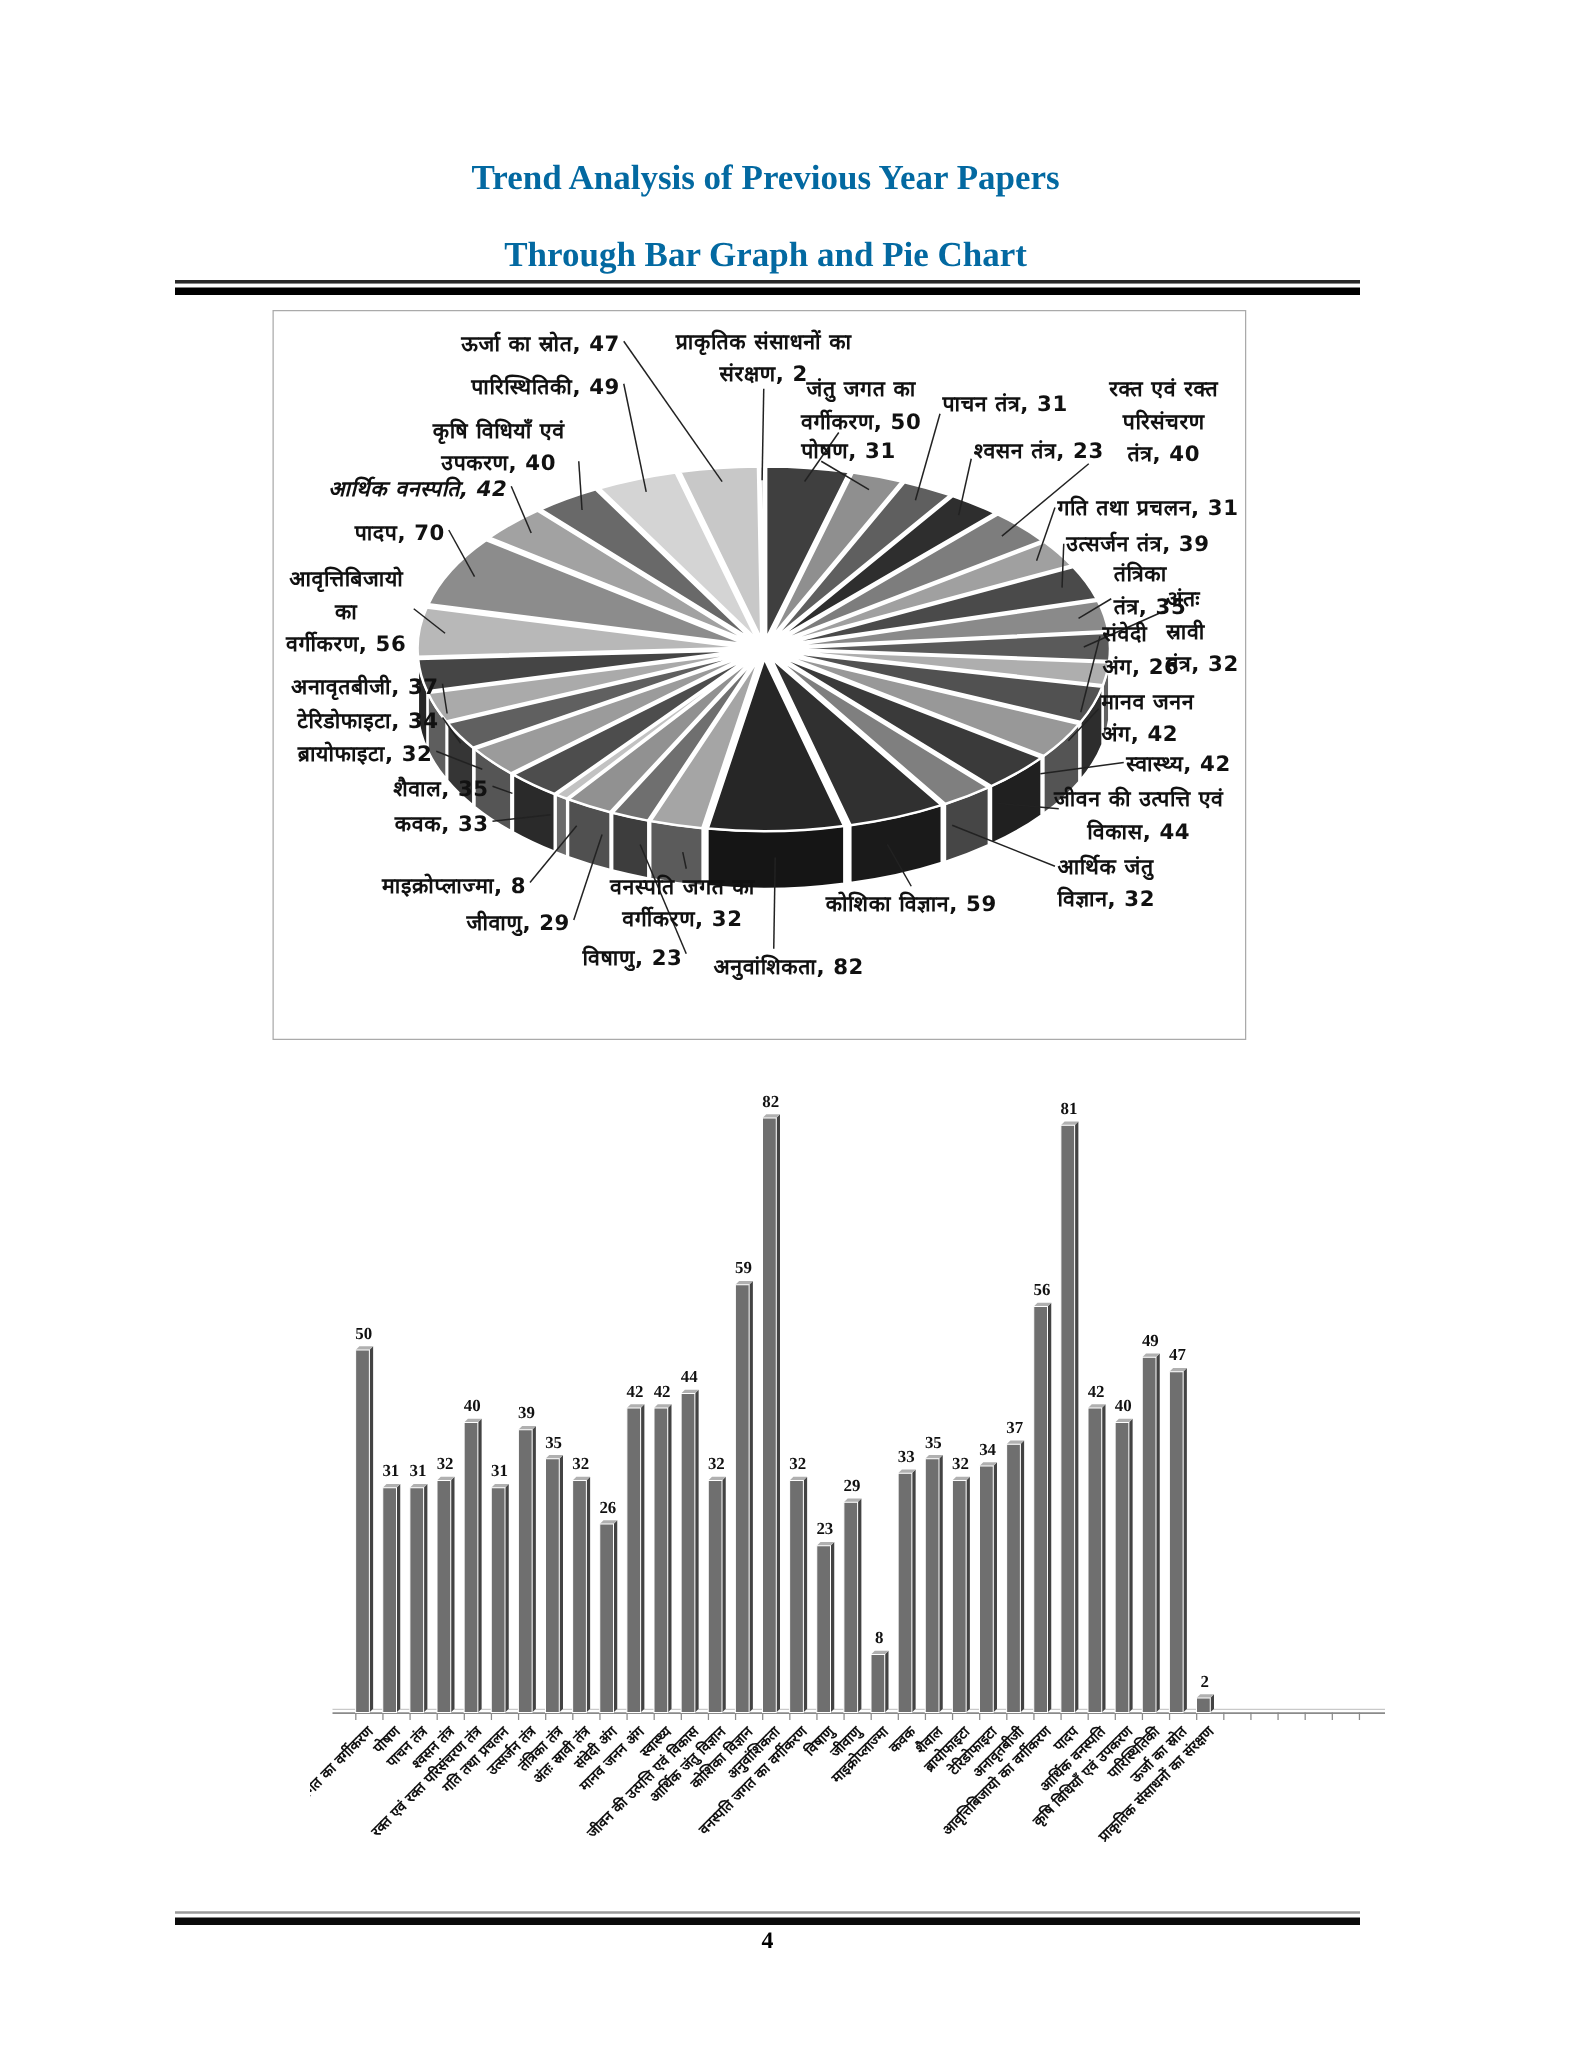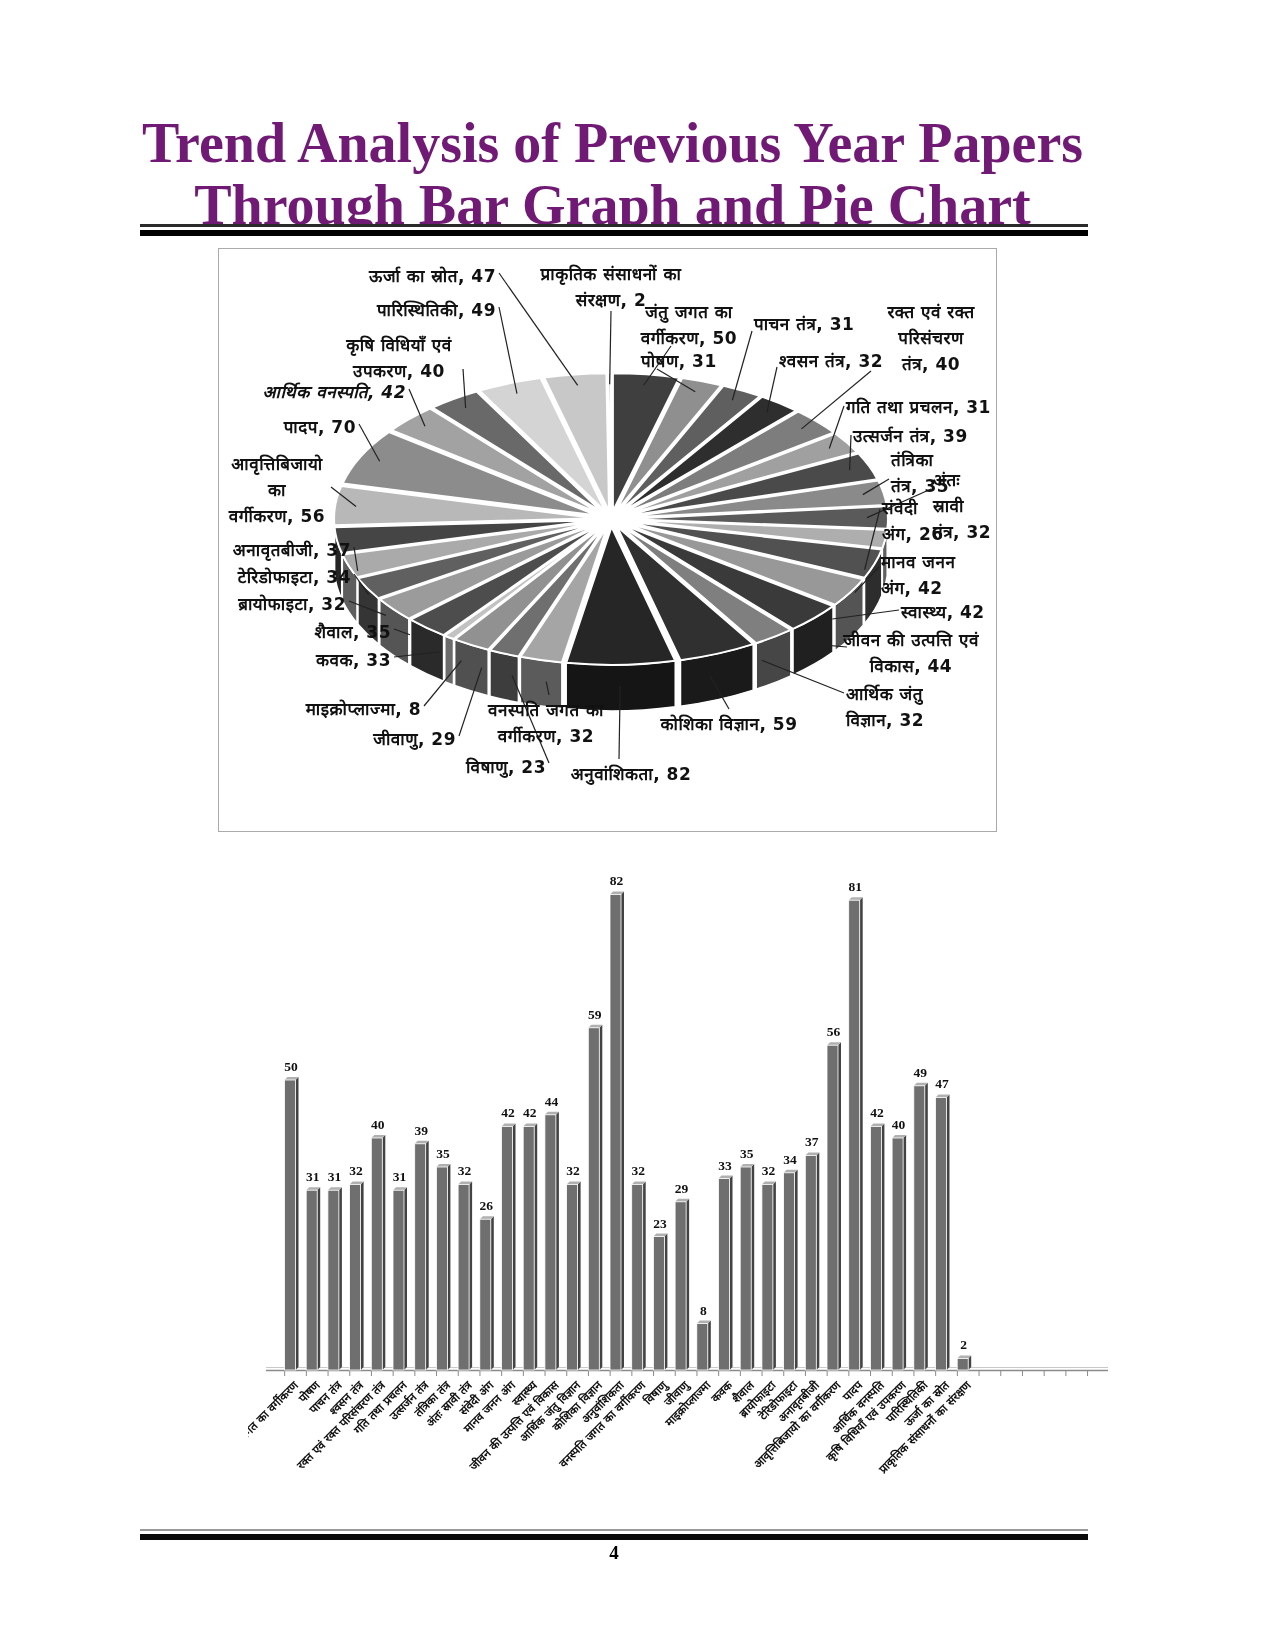--- a/index.html
+++ b/index.html
@@ -1,19 +1,19 @@
 <!DOCTYPE html>
 <html><head>
 <meta charset="utf-8">
 <style>
   html,body{margin:0;padding:0;background:#ffffff;}
   .page{position:relative;width:1275px;height:1650px;background:#fff;overflow:hidden;
         font-family:"Liberation Serif", serif;}
   .title-block{position:absolute;left:140px;top:112px;width:945px;text-align:center;}
-  .title-line{font-weight:bold;font-size:56px;line-height:62px;color:#701a75;
+  .title-line{font-weight:bold;font-size:28px;line-height:62px;color:#0369a1;
               font-family:"Liberation Serif", serif;}
   .title-divider{position:absolute;left:140px;top:224px;width:948px;}
   .rule-thin{height:3px;background:#2a2a2a;}
   .rule-gap{height:3px;background:#fff;}
   .rule-thick{height:6px;background:#000;}
   .pie-panel{position:absolute;left:218px;top:248px;width:777px;height:582px;
              border:1px solid #aaaaaa;background:#fff;overflow:hidden;}
   .pie-svg{position:absolute;left:0;top:0;}
   .pie-callout{position:absolute;font-weight:bold;font-size:17px;line-height:26px;
                color:#111;white-space:nowrap;letter-spacing:0.5px;
@@ -130,21 +130,21 @@
           <path d="M244,120 L246.6356484034092,158.98162383068626" stroke="#222" stroke-width="1.2" fill="none"></path>
           <path d="M280,58 L297.96467986857465,144.56396357874212" stroke="#222" stroke-width="1.2" fill="none"></path>
           <path d="M280,24 L358.6883140013665,136.2854957538216" stroke="#222" stroke-width="1.2" fill="none"></path>
           <path d="M392,62 L390.6899513463612,135.14100193777597" stroke="#222" stroke-width="1.2" fill="none"></path>
         </g>
       </svg>
     <div id="pie-callouts">
         <div class="pie-callout" style="top: 50px; left: 470px; transform: translateX(-50%); text-align: center;"><span>जंतु जगत का</span><br><span>वर्गीकरण, 50</span></div>
         <div class="pie-callout" style="top: 99px; left: 422px; text-align: left;"><span>पोषण, 31</span></div>
         <div class="pie-callout" style="top: 62px; left: 535px; text-align: left;"><span>पाचन तंत्र, 31</span></div>
-        <div class="pie-callout" style="top: 99px; left: 560px; text-align: left;"><span>श्वसन तंत्र, 32</span></div>
+        <div class="pie-callout" style="top: 99px; left: 560px; text-align: left;"><span>श्वसन तंत्र, 23</span></div>
         <div class="pie-callout" style="top: 50px; left: 712px; transform: translateX(-50%); text-align: center;"><span>रक्त एवं रक्त</span><br><span>परिसंचरण</span><br><span>तंत्र, 40</span></div>
         <div class="pie-callout" style="top: 145px; left: 627px; text-align: left;"><span>गति तथा प्रचलन, 31</span></div>
         <div class="pie-callout" style="top: 174px; left: 634px; text-align: left;"><span>उत्सर्जन तंत्र, 39</span></div>
         <div class="pie-callout" style="top: 198px; left: 672px; text-align: left;"><span>तंत्रिका</span><br><span>तंत्र, 35</span></div>
         <div class="pie-callout" style="top: 194px; left: 714px; text-align: left; margin-top: 24px;"><span>अंतः</span><br><span>स्रावी</span><br><span>तंत्र, 32</span></div>
         <div class="pie-callout" style="top: 246px; left: 663px; text-align: left;"><span>संवेदी</span><br><span>अंग, 26</span></div>
         <div class="pie-callout" style="top: 300px; left: 662px; text-align: left;"><span>मानव जनन</span><br><span>अंग, 42</span></div>
         <div class="pie-callout" style="top: 350px; left: 682px; text-align: left;"><span>स्वास्थ्य, 42</span></div>
         <div class="pie-callout" style="top: 378px; left: 692px; transform: translateX(-50%); text-align: center;"><span>जीवन की उत्पत्ति एवं</span><br><span>विकास, 44</span></div>
         <div class="pie-callout" style="top: 432px; left: 627px; text-align: left;"><span>आर्थिक जंतु</span><br><span>विज्ञान, 32</span></div>

